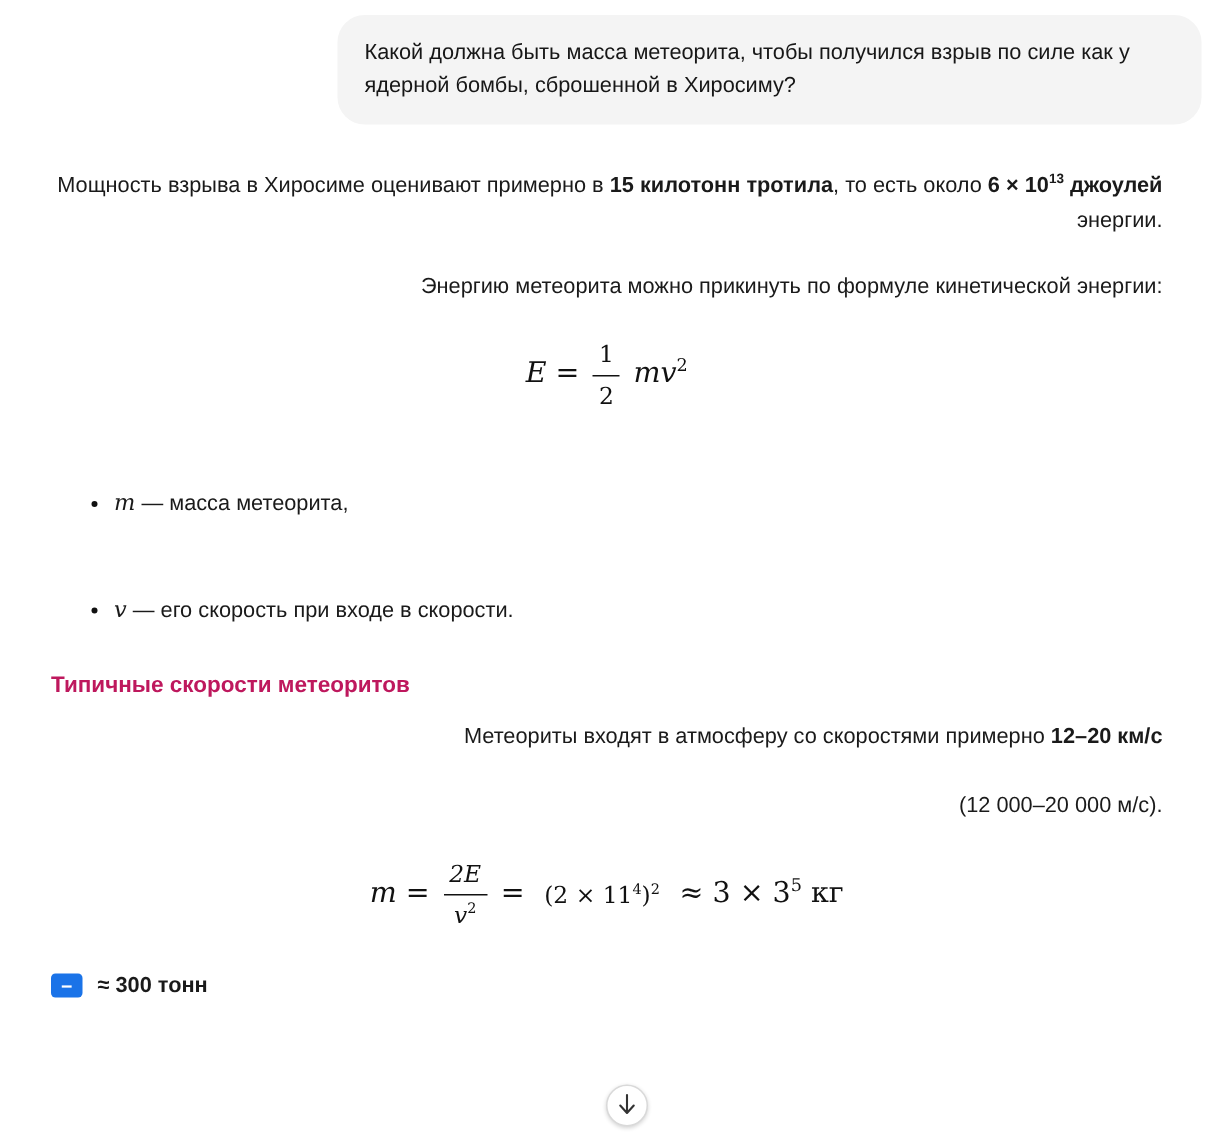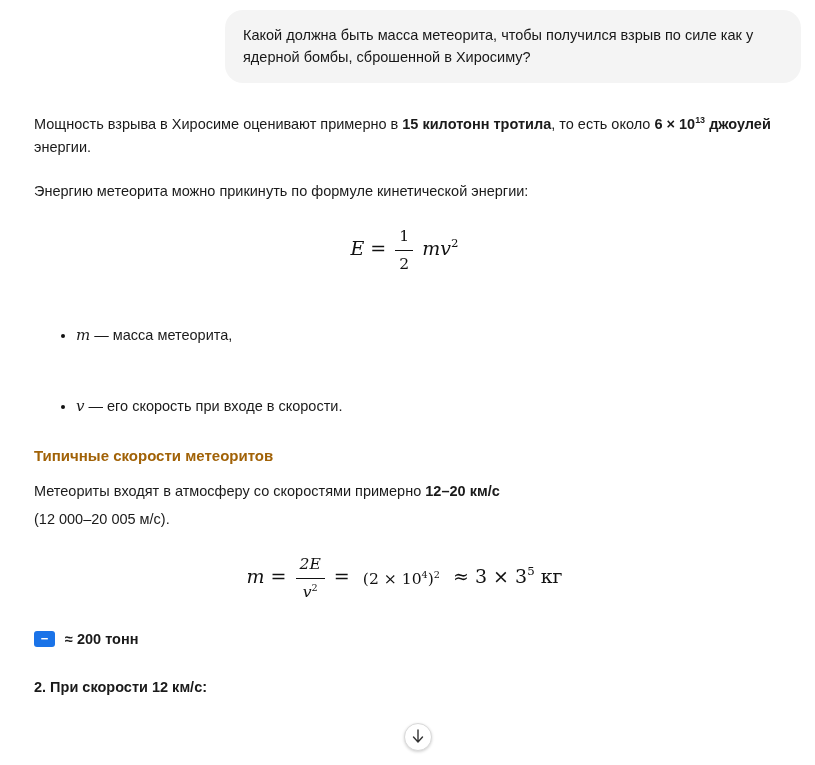--- a/index.html
+++ b/index.html
@@ -40,32 +40,33 @@
     line-height: 1.52;
   }
 
   
   .answer {
     padding: 30px 40px 0 34px;
     max-width: 760px;
   }
   .answer p {
     margin: 0 0 22px 0;
+    text-align: right;
   }
   .answer p.tight {
-    margin-bottom: 6px;
+    margin-bottom: 24px;
   }
   .answer b, .answer strong {
     font-weight: bold;
   }
   h3.section {
     font-size: 15px;
     font-weight: bold;
     margin: 26px 0 12px 0;
-    color: #a16207;
+    color: #be185d;
   }
   .lead-label {
     margin: 0 0 4px 0;
   }
   ul.vars {
     margin: 4px 0 22px 0;
     padding-left: 42px;
   }
   ul.vars li {
     margin-bottom: 6px;
@@ -189,45 +190,44 @@
       <li>
         <span class="mathvar">v</span><span> — его скорость при входе в скорости.</span>
       </li>
     </ul>
 
     <h3 class="section">Типичные скорости метеоритов</h3>
 
     <p class="tight">
       <span>Метеориты входят в атмосферу со скоростями примерно </span><b>12–20 км/с</b>
     </p>
-    <p>(12 000–20 005 м/с).</p>
+    <p>(12 000–20 000 м/с).</p>
 
 
 
     <div class="formula">
       <span class="ital">m</span>
       <span>=</span>
       <span class="frac">
         <span class="num ital">2E</span>
         <span class="den"><span class="ital">v</span><sup class="exp">2</sup></span>
       </span>
       <span>=</span>
       <span class="frac">
-        <span class="den"><span>(2 × 10</span><sup class="exp">4</sup><span>)</span><sup class="exp">2</sup></span>
+        <span class="den"><span>(2 × 11</span><sup class="exp">4</sup><span>)</span><sup class="exp">2</sup></span>
       </span>
       <span>≈ 3 × 3</span><sup class="exp">5</sup>
       <span class="upr">кг</span>
     </div>
 
     <div class="result-line">
       <span class="minus-badge">−</span>
-      <span>≈ 200 тонн</span>
+      <span>≈ 300 тонн</span>
     </div>
 
-    <p class="step-title">2. При скорости 12 км/с:</p>
 
   </div>
 
   <div class="cursor">
     <svg width="14" height="16" viewBox="0 0 14 16" aria-hidden="true">
       <path d="M7 1 L7 12 M2.5 8 L7 13 L11.5 8" fill="none" stroke="#333" stroke-width="1.4" stroke-linecap="round" stroke-linejoin="round"></path>
     </svg>
   </div>
 
 </div>

